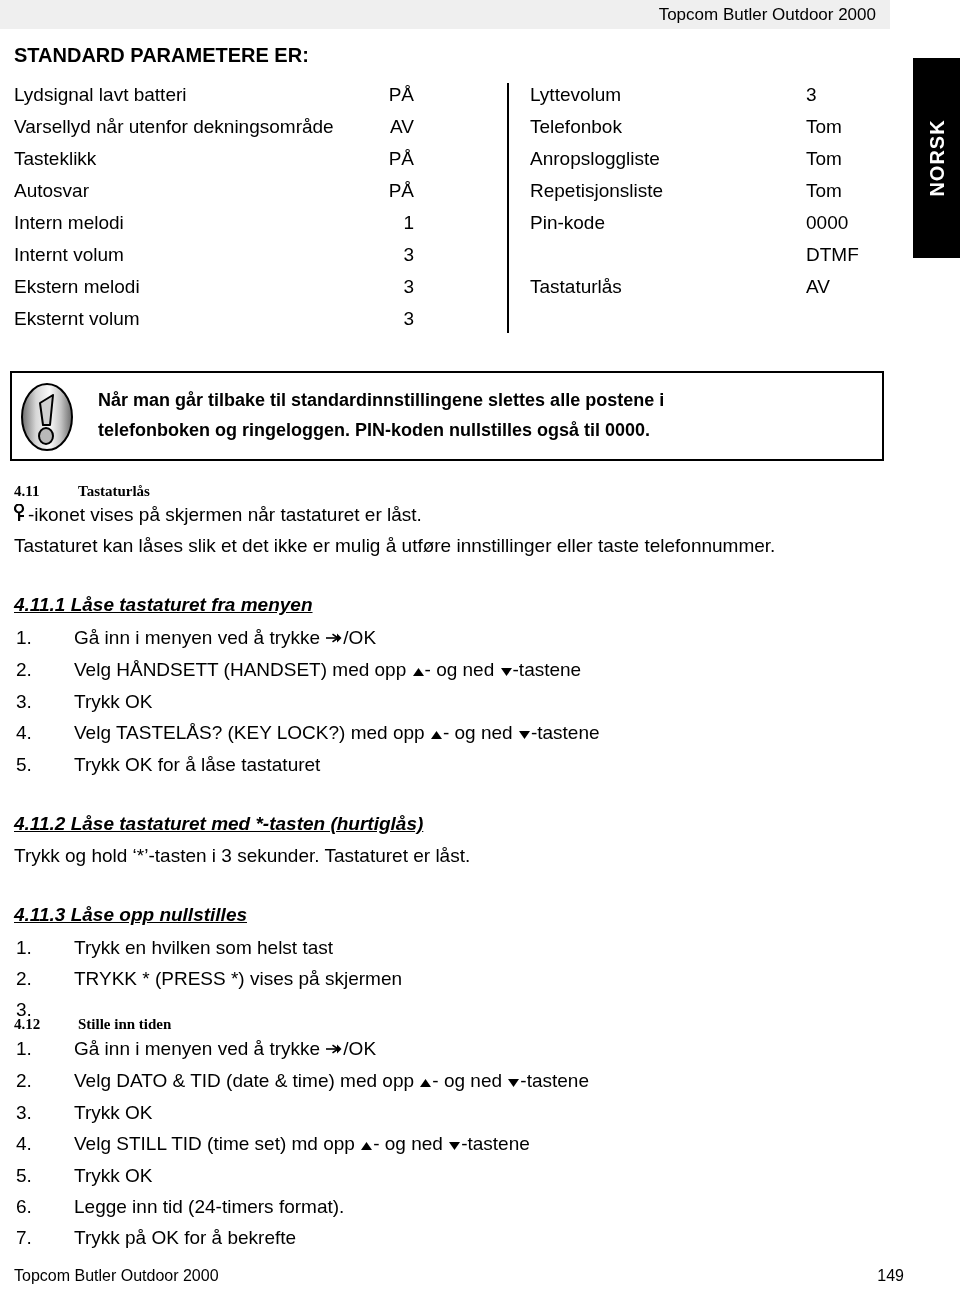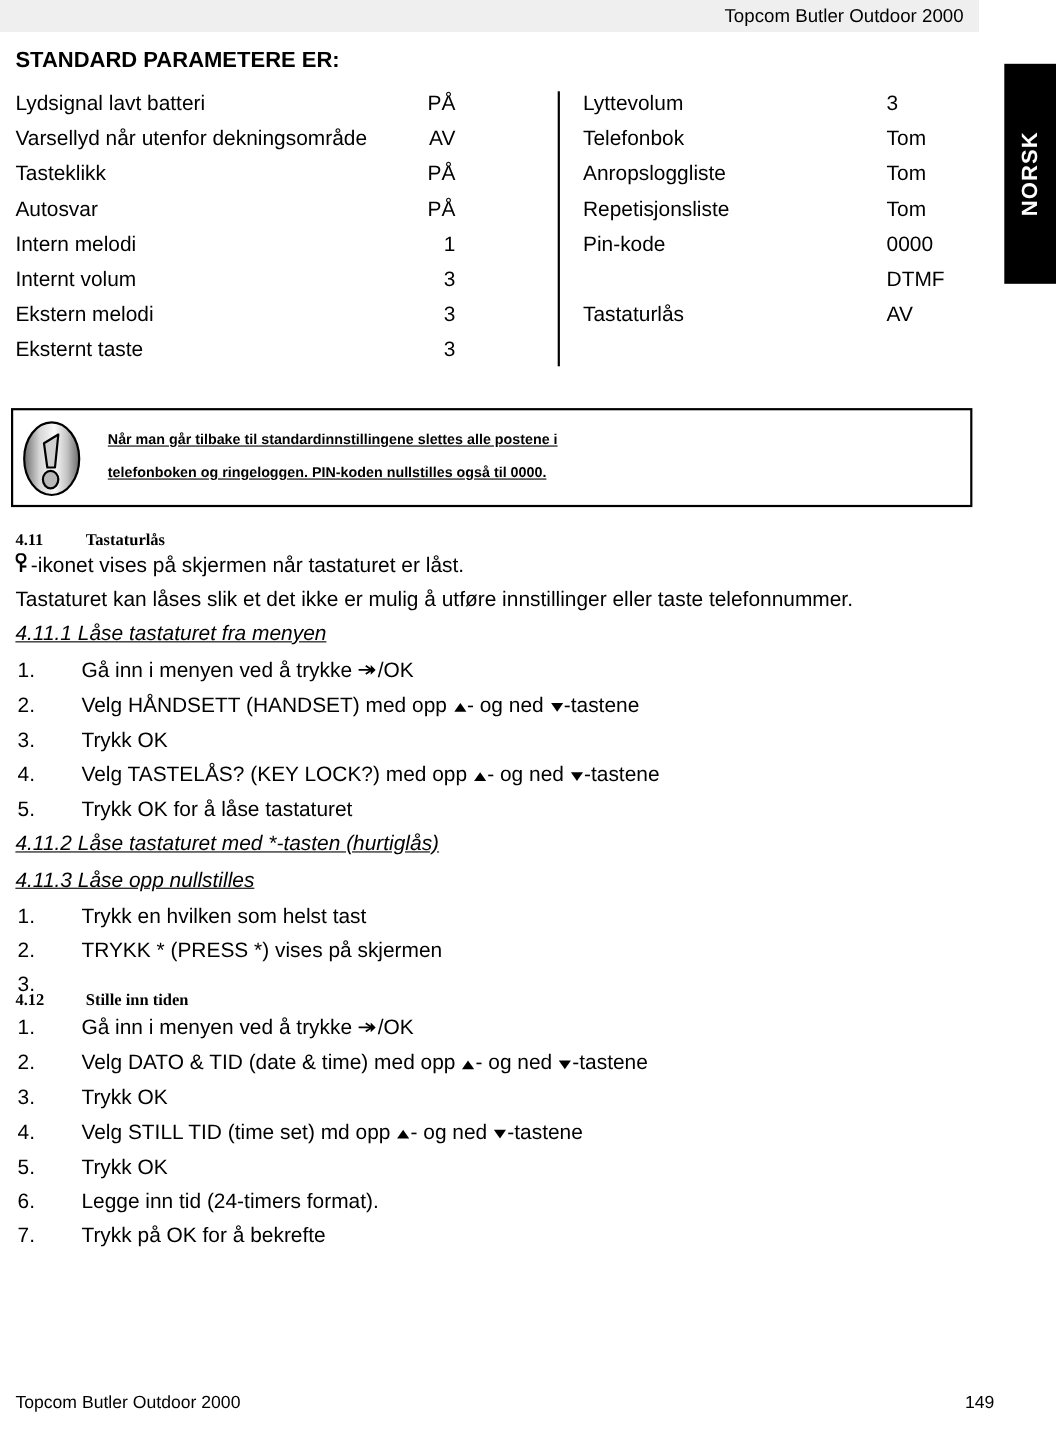--- a/index.html
+++ b/index.html
@@ -133,46 +133,45 @@
     left: 8px;
     top: 9px;
     width: 54px;
     height: 70px;
   }
   .note-text {
     position: absolute;
     left: 86px;
     top: 12px;
     right: 12px;
-    font-size: 13px;
+    font-size: 18px;
     font-weight: bold;
     line-height: 30px;
-    text-decoration: underline;
   }
 
   
   .sec-title {
     margin-top: 22px;
     font-size: 15px;
     font-weight: bold;
     font-family: Liberation Serif, serif;
   }
   .sec-title .num {
     display: inline-block;
     min-width: 64px;
   }
   .body-line {
     font-size: 19px;
     line-height: 30px;
     white-space: nowrap;
   }
   .sub-title {
-    margin-top: 0;
+    margin-top: 28px;
     font-size: 19px;
-    font-weight: normal;
+    font-weight: bold;
     font-style: italic;
     text-decoration: underline;
     display: inline-block;
   }
   .sub-title-wrap { line-height: 32px; }
 
   ol.steps {
     list-style: none;
     margin: 0;
     padding: 0;
@@ -248,21 +247,21 @@
       </div>
       <div class="param-row">
         <span class="param-label">Internt volum</span>
         <span class="param-value">3</span>
       </div>
       <div class="param-row">
         <span class="param-label">Ekstern melodi</span>
         <span class="param-value">3</span>
       </div>
       <div class="param-row">
-        <span class="param-label">Eksternt taste</span>
+        <span class="param-label">Eksternt volum</span>
         <span class="param-value">3</span>
       </div>
     </div>
 
     <div class="param-col right">
       <div class="param-row">
         <span class="param-label">Lyttevolum</span>
         <span class="param-value">3</span>
       </div>
       <div class="param-row">
@@ -359,20 +358,21 @@
           </svg></span><span>-tastene</span>
     </li>
     <li>
       <span class="step-num">5.</span><span>Trykk OK for å låse tastaturet</span>
     </li>
   </ol>
 
   <div class="sub-title-wrap">
     <span class="sub-title">4.11.2 Låse tastaturet med *-tasten (hurtiglås)</span>
   </div>
+  <div class="body-line">Trykk og hold ‘*’-tasten i 3 sekunder. Tastaturet er låst.</div>
 
   <div class="sub-title-wrap">
     <span class="sub-title">4.11.3 Låse opp nullstilles</span>
   </div>
   <ol class="steps">
     <li>
       <span class="step-num">1.</span><span>Trykk en hvilken som helst tast</span>
     </li>
     <li>
       <span class="step-num">2.</span><span>TRYKK * (PRESS *) vises på skjermen</span>

